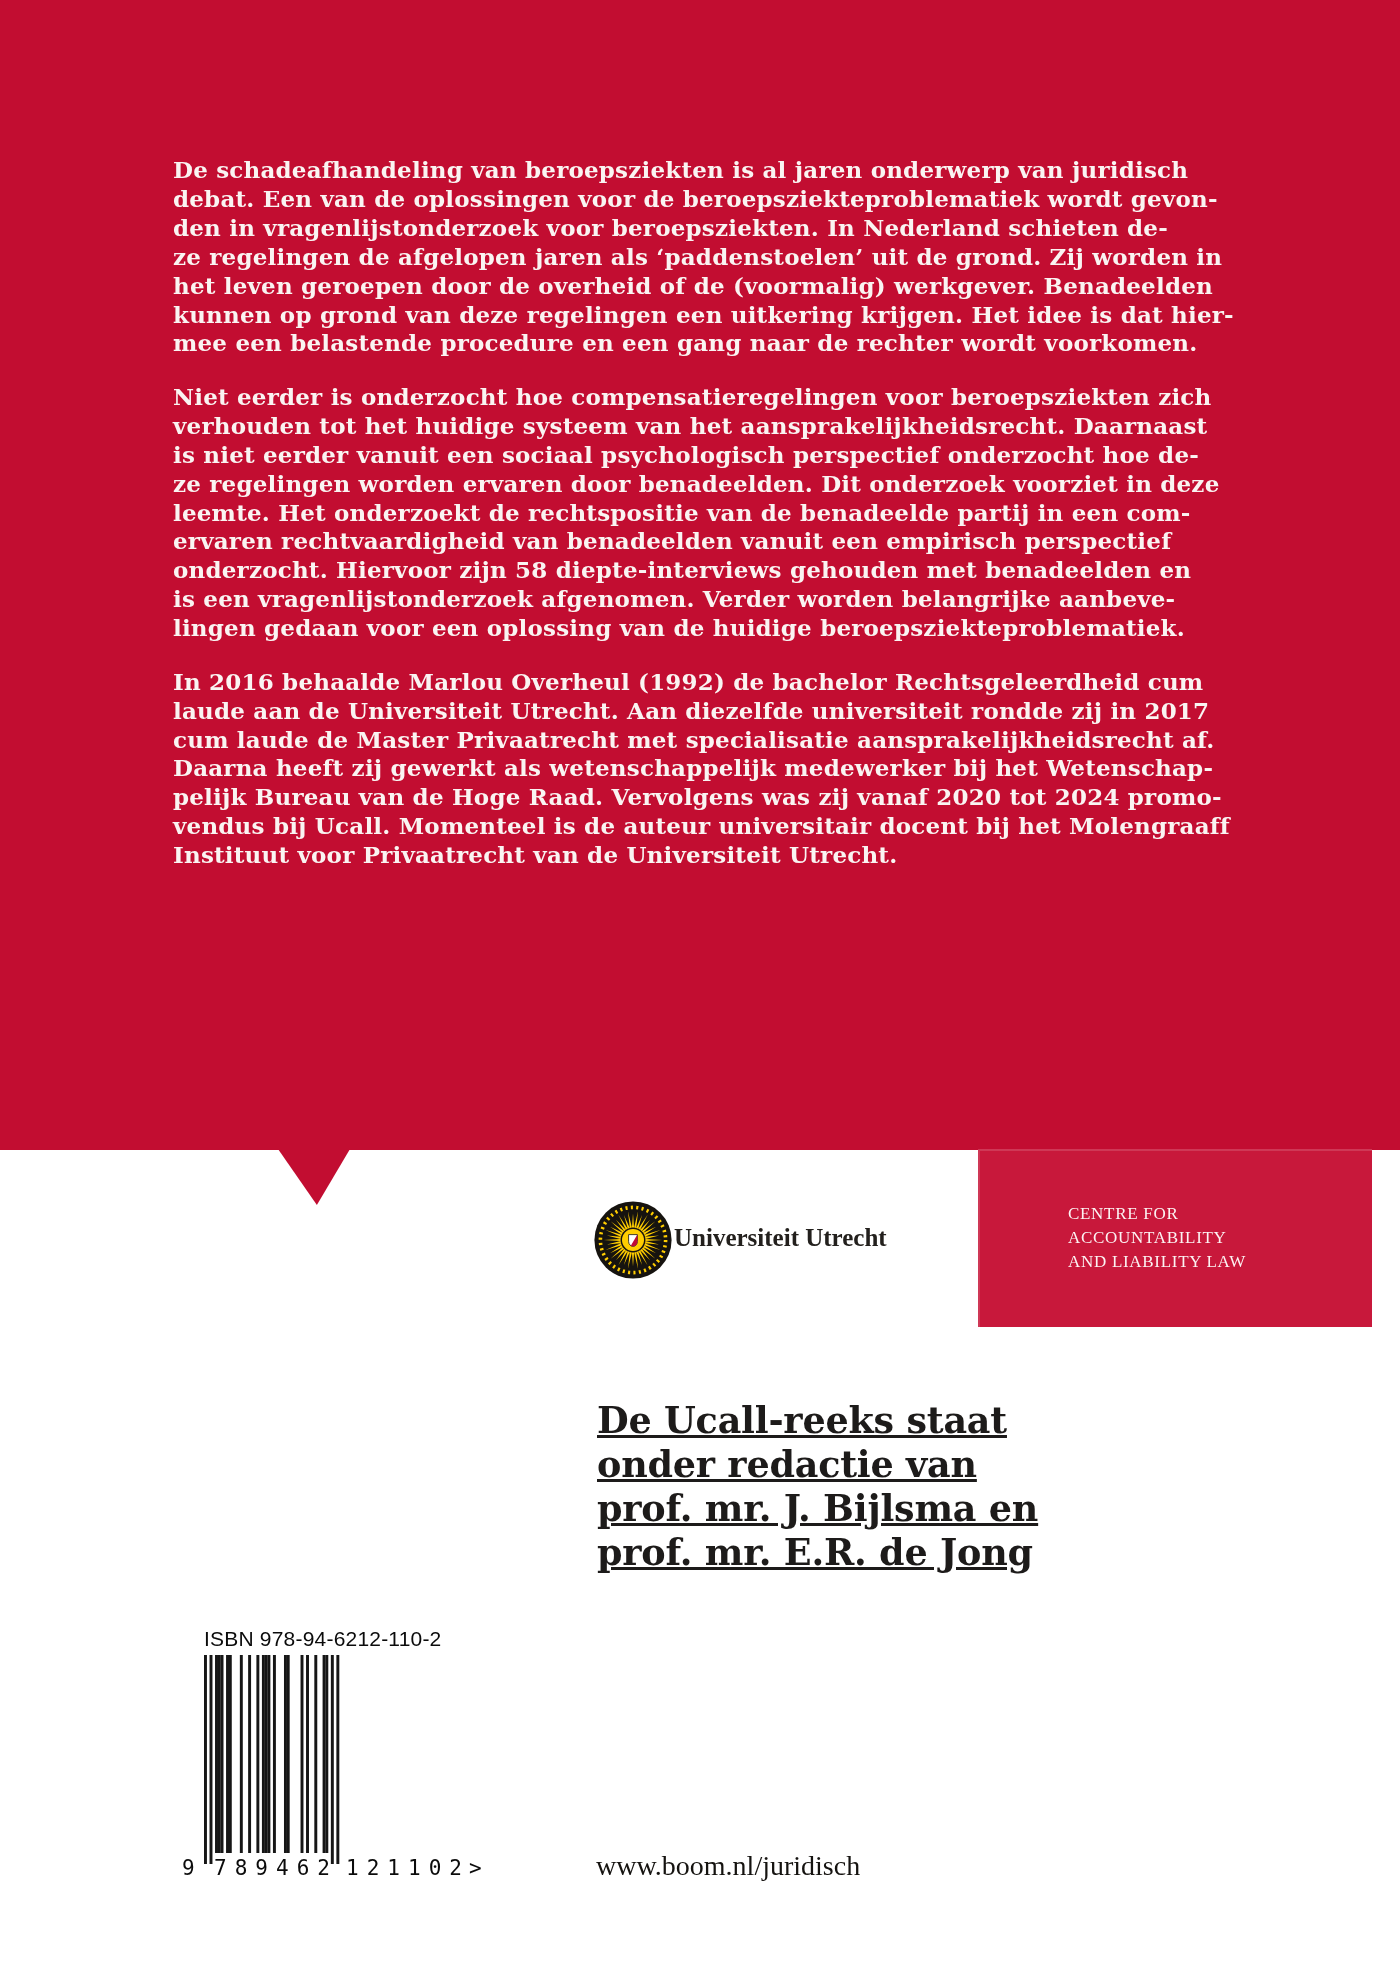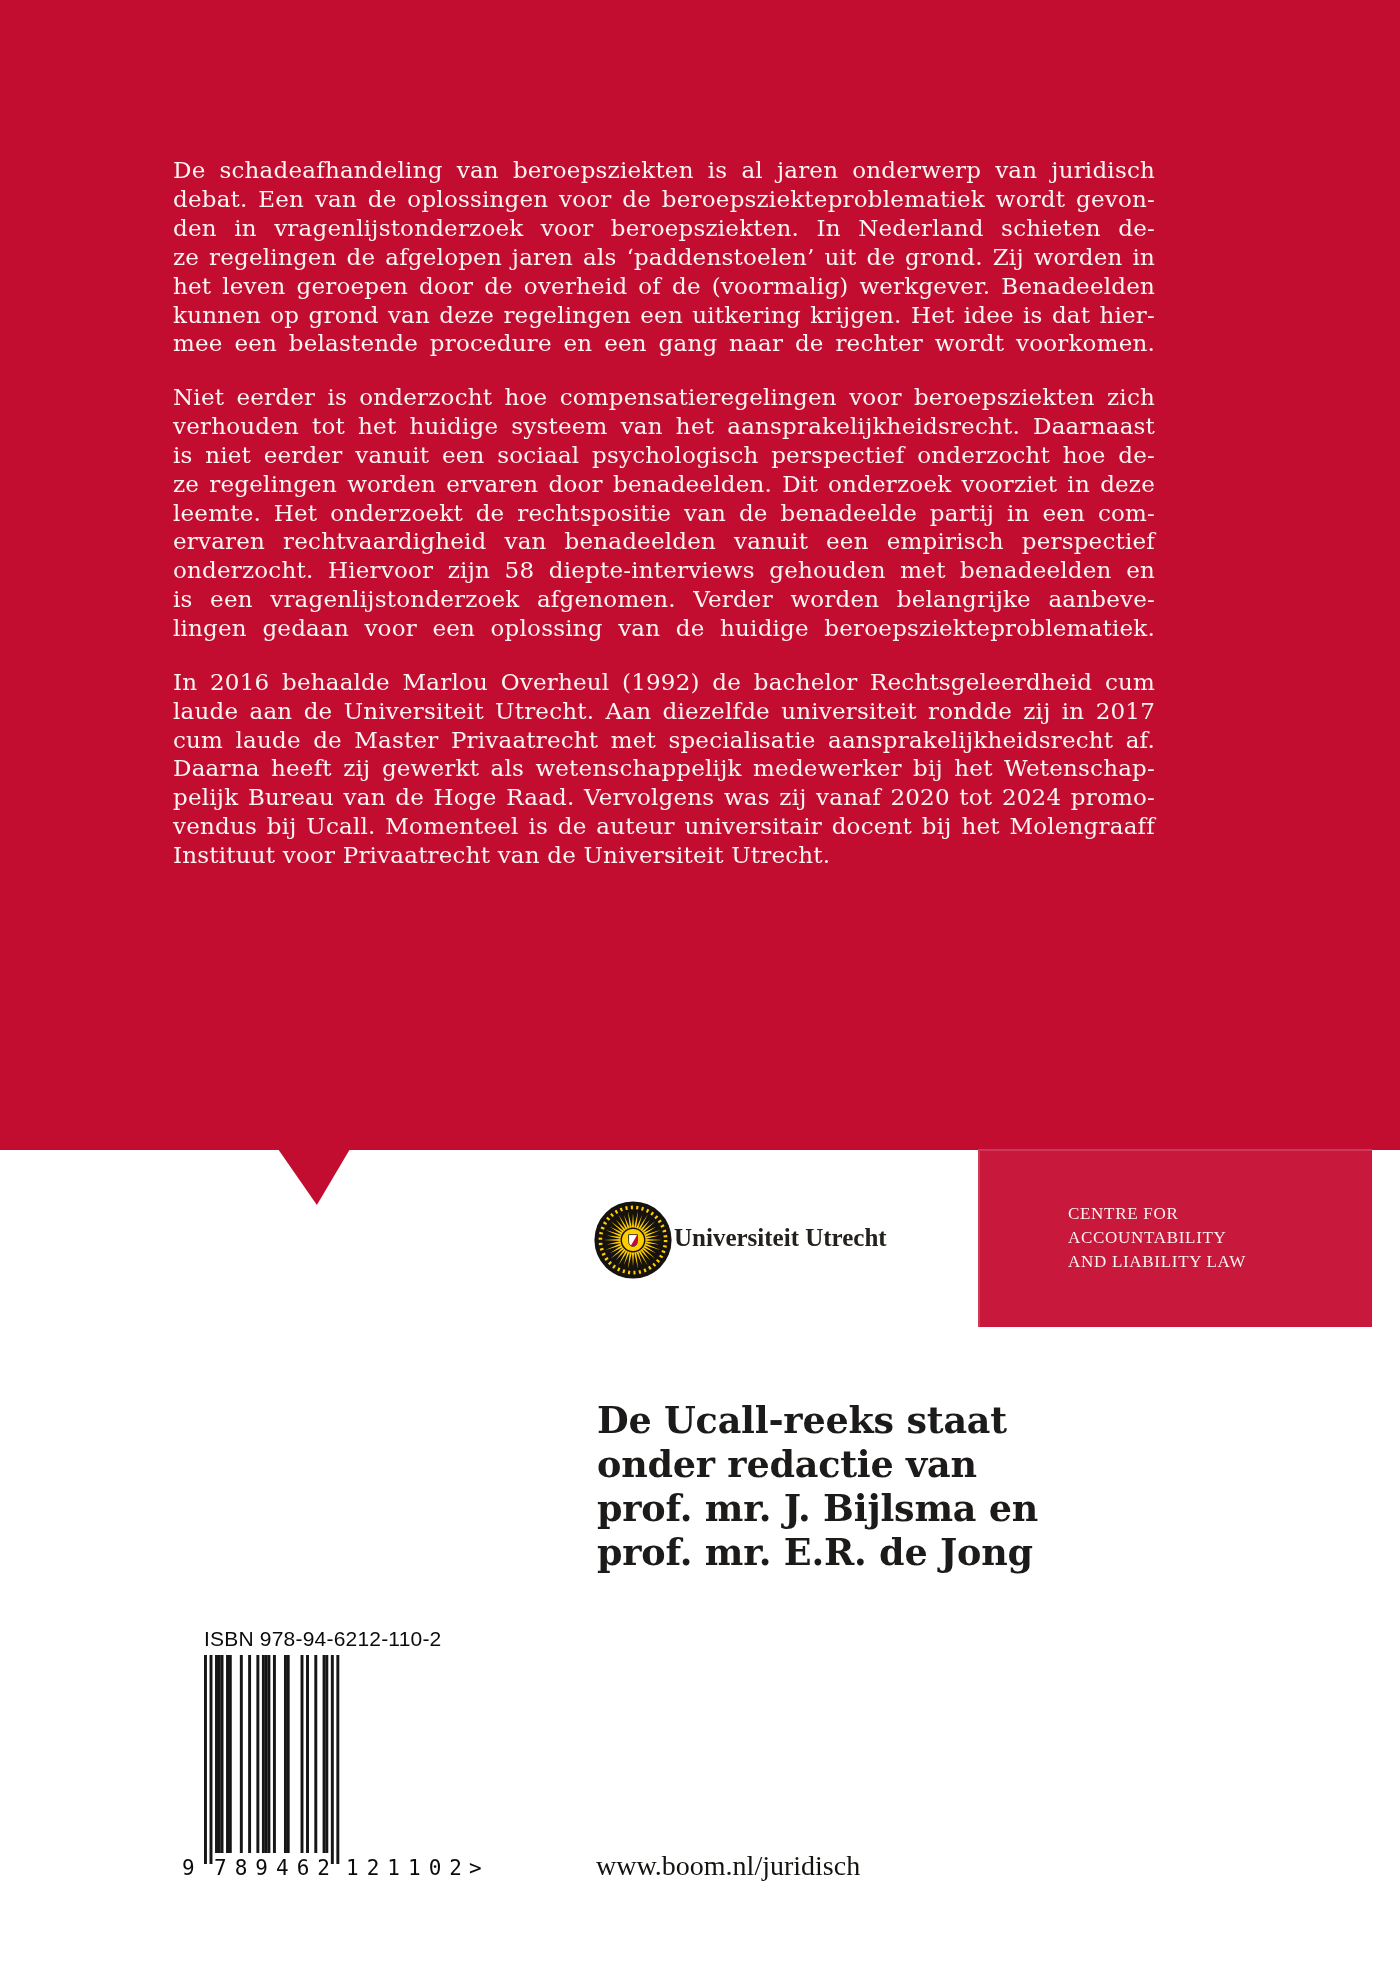--- a/index.html
+++ b/index.html
@@ -5,38 +5,38 @@
   html,body{margin:0;padding:0;background:#ffffff;}
   .page{position:relative;width:1400px;height:1976px;background:#ffffff;overflow:hidden;
         font-family:"DejaVu Serif",serif;}
 
   
   .red-panel{position:absolute;left:0;top:0;width:1400px;height:1150px;background:var(--red);}
   .tail{position:absolute;left:278px;top:1149px;width:72px;height:56px;background:var(--red);
         clip-path:polygon(0 0,100% 0,54% 100%);}
   .summary{position:absolute;left:173px;top:156px;width:982px;color:#faf4f2;
            font-size:23px;line-height:28.9px;letter-spacing:0.2px;}
-  .para{margin:0 0 24.6px 0;}
+  .para{margin:0 0 24.6px 0;font-weight:bold;}
   .line{white-space:nowrap;text-align:justify;text-align-last:justify;}
   .line.flush-left{text-align-last:left;}
 
   
   .centre-block{position:absolute;left:978px;top:1149px;width:394px;height:178px;
                 background:var(--blockred);box-shadow:inset 2px 2px 0 rgba(255,255,255,.14);}
   .centre-text{margin:53px 0 0 90px;color:#fcf3f3;font-family:"Liberation Serif",serif;
                font-size:17px;line-height:24px;letter-spacing:0.7px;}
 
   
   .uu-row{position:absolute;left:594px;top:1201px;height:78px;display:flex;align-items:center;gap:2px;}
   .uu-wordmark{font-family:"Liberation Serif",serif;font-weight:700;font-size:25px;color:#23201d;
                padding-bottom:4px;}
 
   
   .editors{position:absolute;left:597px;top:1399px;font-weight:700;font-size:36.5px;
-           line-height:44px;color:var(--ink);letter-spacing:-0.2px;}
+           line-height:44px;color:var(--ink);letter-spacing:-0.2px;text-decoration:underline;}
 
   
   .isbn-label{position:absolute;left:204px;top:1627px;font-family:"Liberation Sans",sans-serif;
               font-size:21px;color:#0b0b0b;letter-spacing:0.2px;}
   #barcode{position:absolute;left:204px;top:1655px;}
   .bc-digit,.bc-group{position:absolute;top:1856px;font-family:"DejaVu Sans Mono",monospace;
               font-size:21px;color:#0b0b0b;}
   .bc-group{display:flex;justify-content:space-between;}
   #bcd-first{left:182px;}
   #bcg-left{left:214px;width:116px;}

